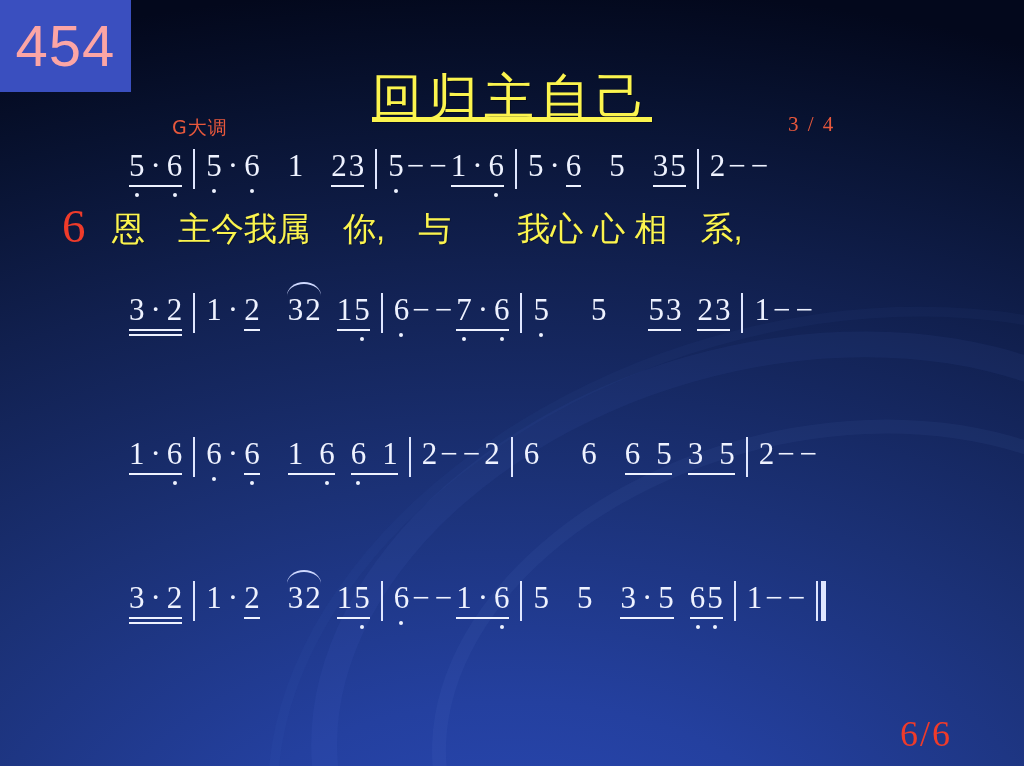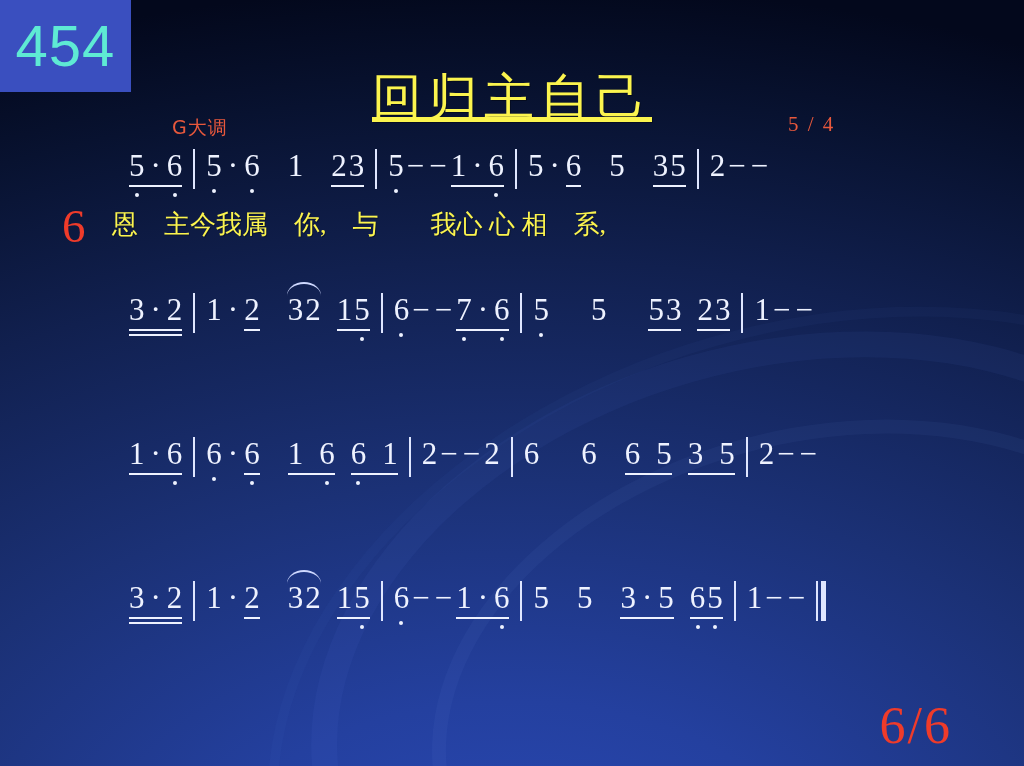--- a/index.html
+++ b/index.html
@@ -57,21 +57,21 @@
     left: 0;
     top: 0;
     width: 131px;
     height: 92px;
     background: #3a4fbf;
     display: flex;
     align-items: center;
     justify-content: center;
   }
   #page-badge .num {
-    color: #5eead4;
+    color: #fca5a5;
     font-size: 58px;
     line-height: 1;
     font-family: "Liberation Sans", sans-serif;
     letter-spacing: 1px;
   }
 
   
   #title {
     position: absolute;
     left: 0;
@@ -248,40 +248,40 @@
     margin-left: -17px;
     height: 12px;
     border-top: 2px solid #cfd9ff;
     border-radius: 50% 50% 0 0 / 100% 100% 0 0;
   }
 
   
   .lyrics {
     position: relative;
     color: #fbf44e;
-    font-family: Liberation Serif, serif;
-    font-size: 26px;
+    font-family: Liberation Sans, sans-serif;
+    font-size: 33px;
     white-space: pre;
     line-height: 1;
     padding-top: 10px;
     text-shadow: 1px 1px 0 rgba(0,0,0,0.30);
   }
   .lyrics .inner {
     position: absolute;
     left: 112px;
     top: 8px;
   }
 
   
   #page-counter {
     position: absolute;
     right: 72px;
     bottom: 14px;
     color: #ef3b2a;
-    font-size: 52px;
+    font-size: 36px;
     line-height: 1;
     font-family: "Liberation Serif", serif;
     letter-spacing: 2px;
   }
 </style>
 </head>
 <body>
 
 <div id="slide">
 
@@ -289,21 +289,21 @@
   <div class="swoosh s2"></div>
   <div class="swoosh s3"></div>
 
   <div id="page-badge">
     <span class="num">454</span>
   </div>
 
   <div id="title">回归主自己</div>
 
   <div id="key-sig">G大调</div>
-  <div id="time-sig">5 / 4</div>
+  <div id="time-sig">3 / 4</div>
 
   <div id="verse-num">6</div>
 
   <div id="score">
 
     <div class="system">
       <div class="notes">
         <div class="inner">
           <div class="measure">
             <span class="grp beam1">

